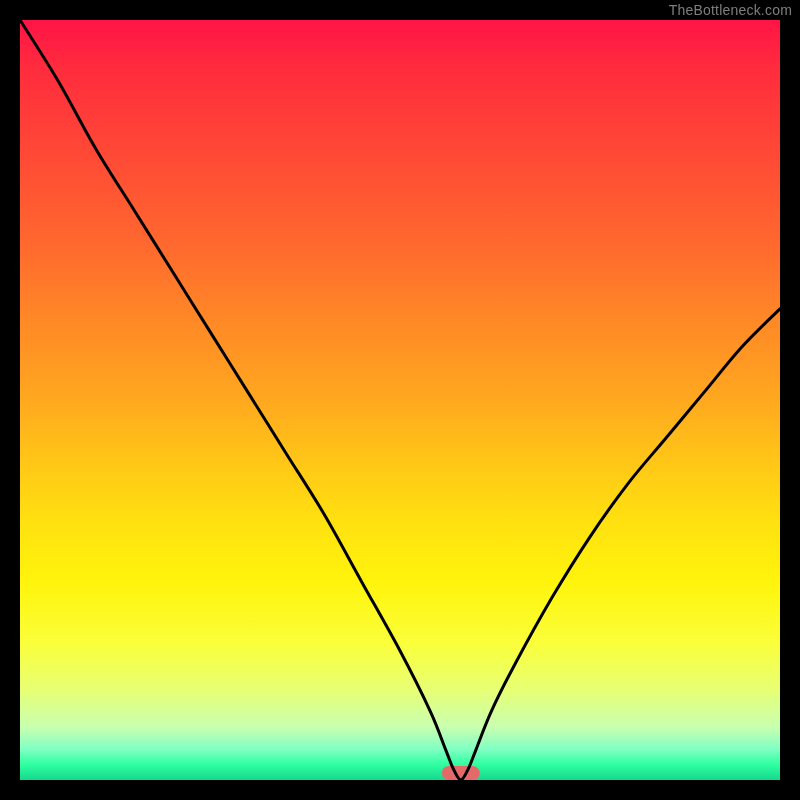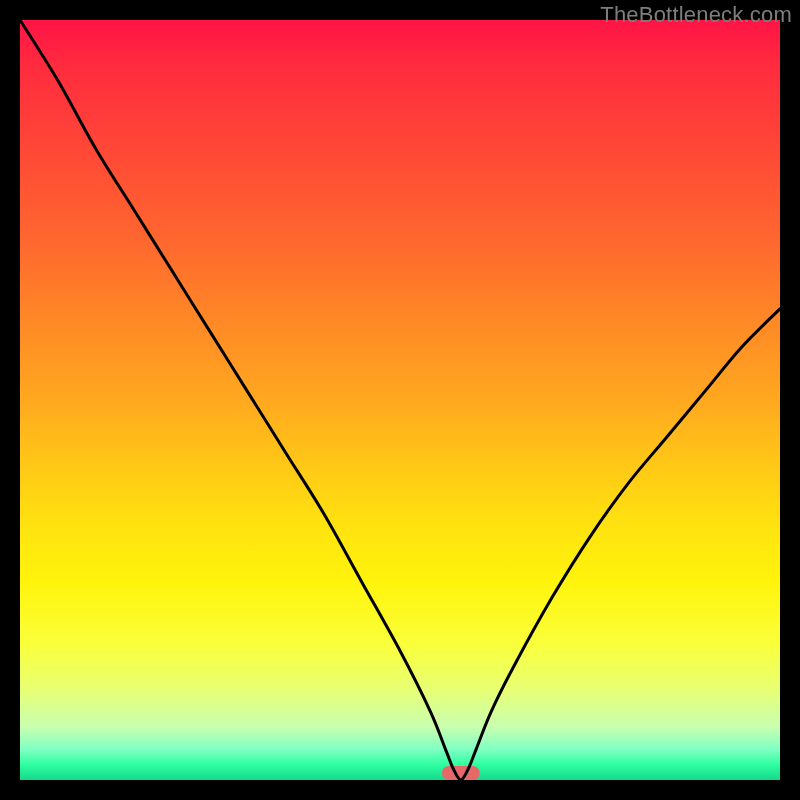--- a/index.html
+++ b/index.html
@@ -47,21 +47,21 @@
     inset: 0;
     width: 760px;
     height: 760px;
     display: block;
   }
   .watermark {
     position: absolute;
     top: 2px;
     right: 8px;
     color: #7e7e7e;
-    font-size: 22px;
+    font-size: 14px;
     font-weight: 500;
     letter-spacing: 0.2px;
     user-select: none;
   }
 </style>
 </head>
 <body>
 
 <div class="frame">
   <div class="plot">

